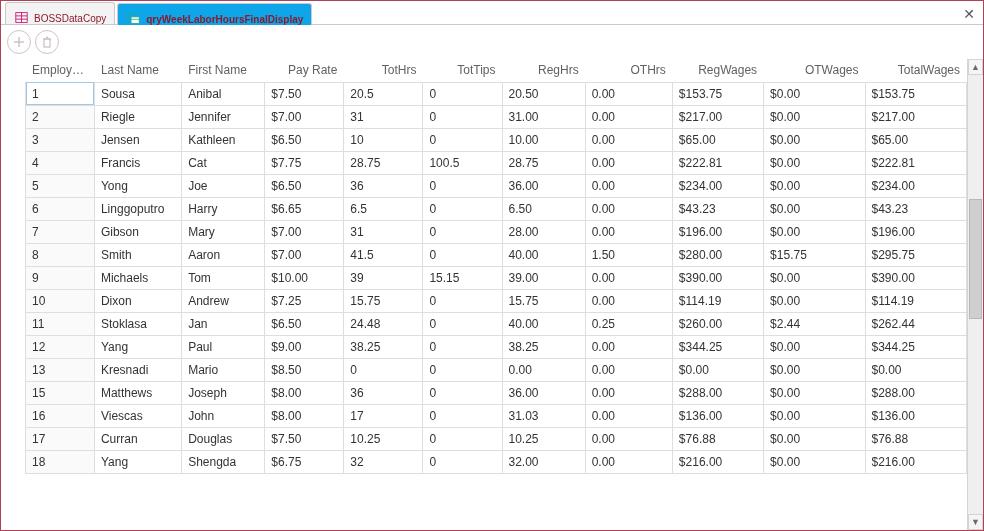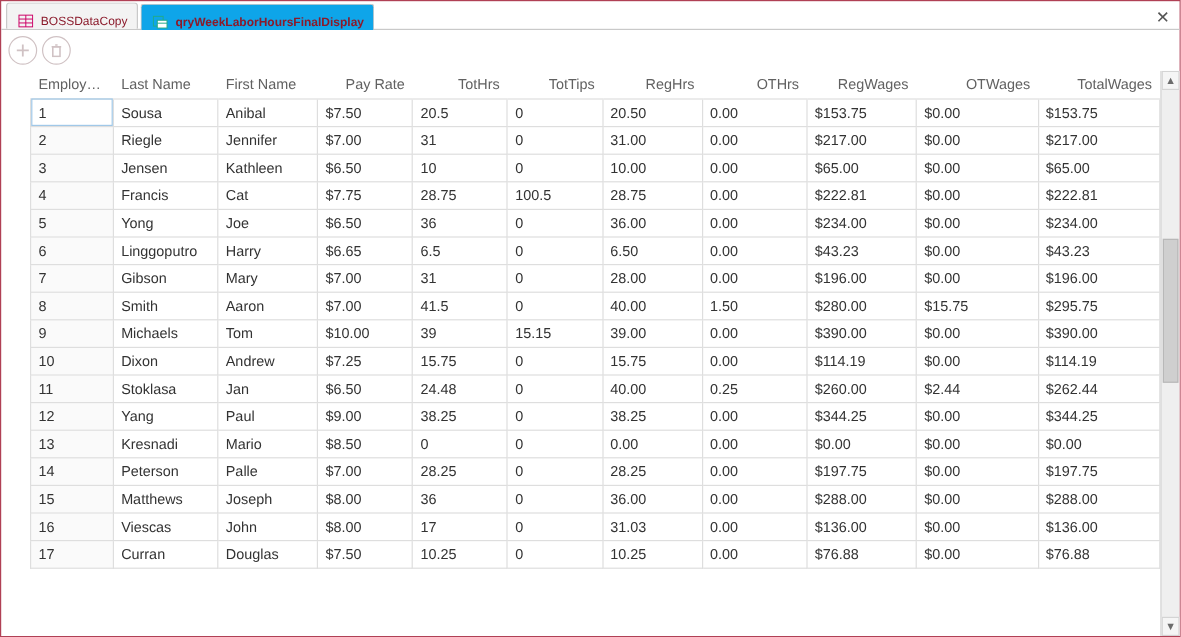--- a/index.html
+++ b/index.html
@@ -389,33 +389,20 @@
               <td>$8.50</td>
               <td>0</td>
               <td>0</td>
               <td>0.00</td>
               <td>0.00</td>
               <td>$0.00</td>
               <td>$0.00</td>
               <td>$0.00</td>
             </tr>
             <tr>
-              <td>14</td>
-              <td>Peterson</td>
-              <td>Palle</td>
-              <td>$7.00</td>
-              <td>28.25</td>
-              <td>0</td>
-              <td>28.25</td>
-              <td>0.00</td>
-              <td>$197.75</td>
-              <td>$0.00</td>
-              <td>$197.75</td>
-            </tr>
-            <tr>
               <td>15</td>
               <td>Matthews</td>
               <td>Joseph</td>
               <td>$8.00</td>
               <td>36</td>
               <td>0</td>
               <td>36.00</td>
               <td>0.00</td>
               <td>$288.00</td>
               <td>$0.00</td>
@@ -440,20 +427,33 @@
               <td>Douglas</td>
               <td>$7.50</td>
               <td>10.25</td>
               <td>0</td>
               <td>10.25</td>
               <td>0.00</td>
               <td>$76.88</td>
               <td>$0.00</td>
               <td>$76.88</td>
             </tr>
+            <tr>
+              <td>18</td>
+              <td>Yang</td>
+              <td>Shengda</td>
+              <td>$6.75</td>
+              <td>32</td>
+              <td>0</td>
+              <td>32.00</td>
+              <td>0.00</td>
+              <td>$216.00</td>
+              <td>$0.00</td>
+              <td>$216.00</td>
+            </tr>
           </tbody>
       </table>
     </div>
     <div class="scrollbar-v">
       <div class="sb-btn sb-up">▲</div>
       <div class="sb-thumb"></div>
       <div class="sb-btn sb-down">▼</div>
     </div>
   </div>
 

